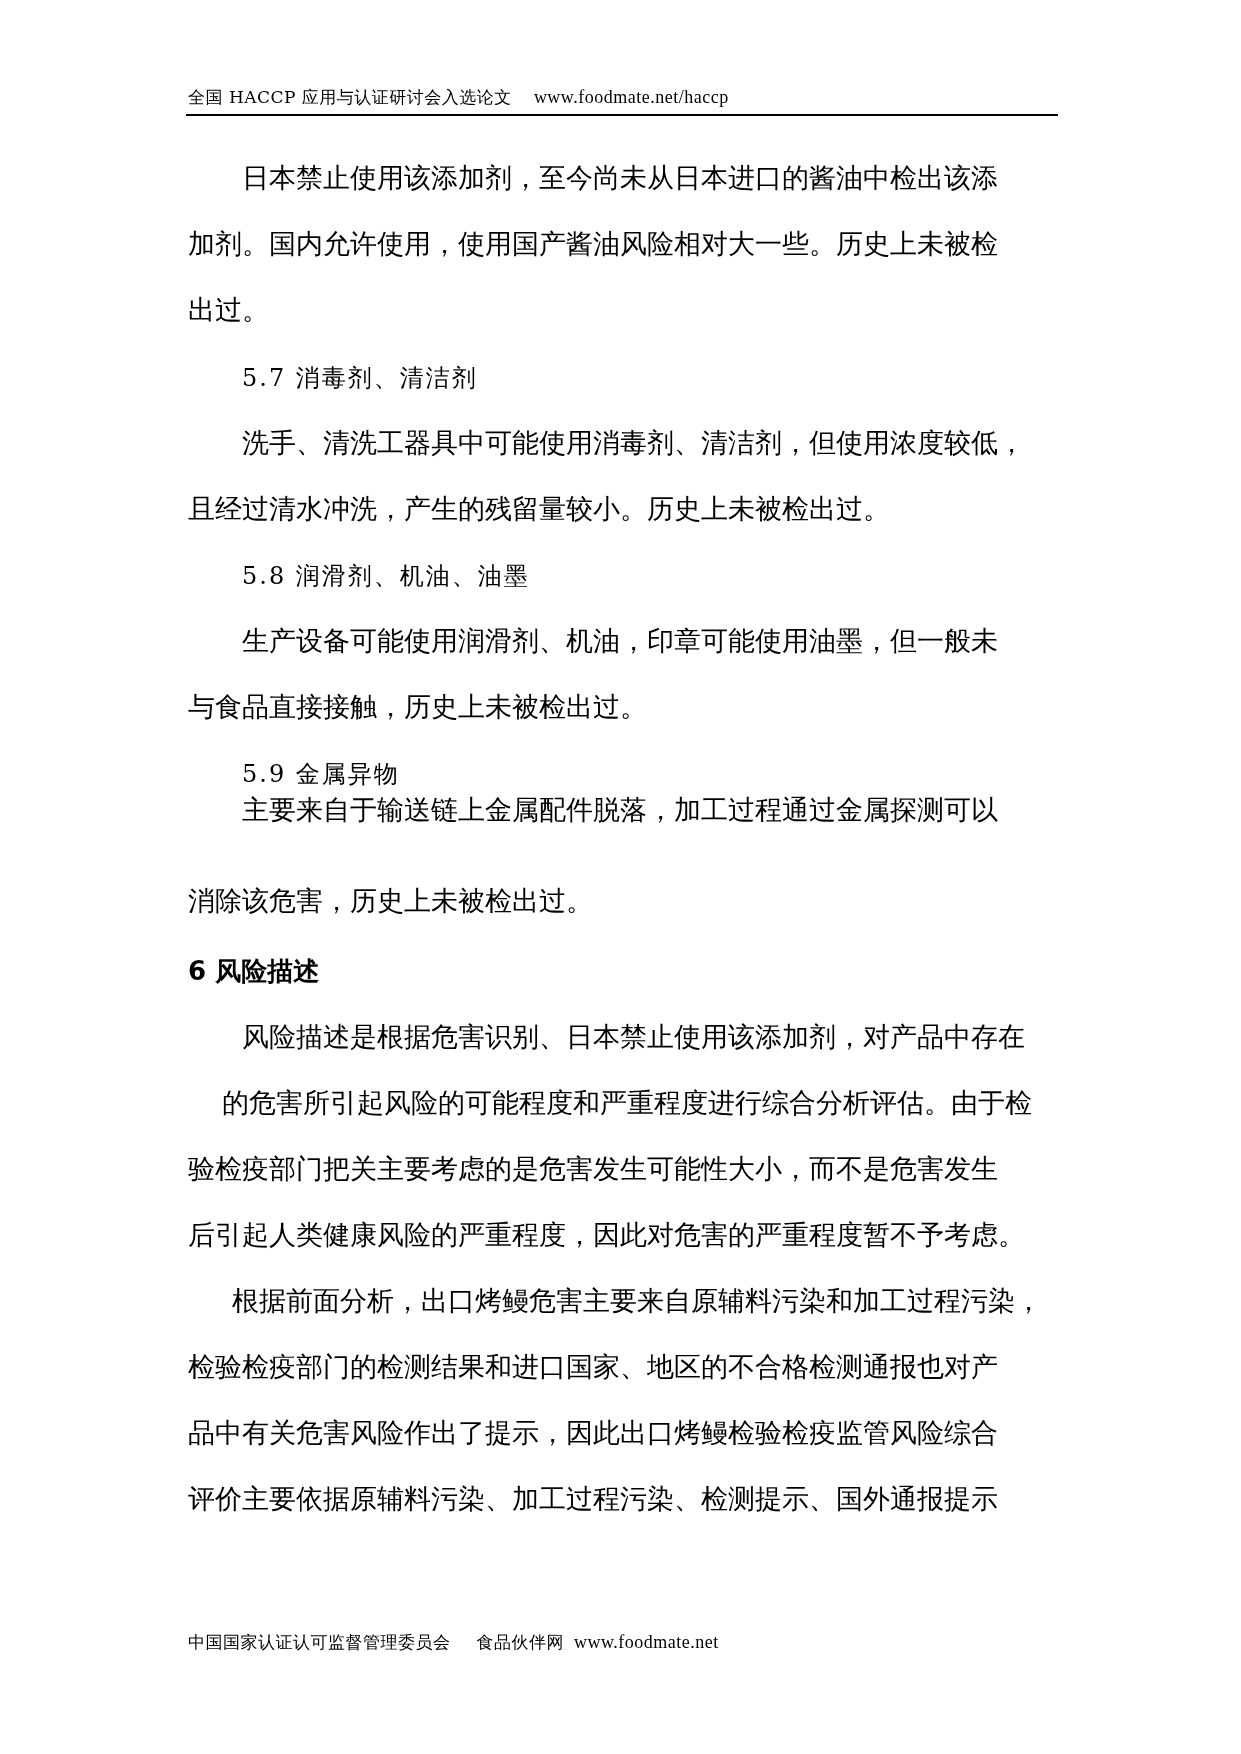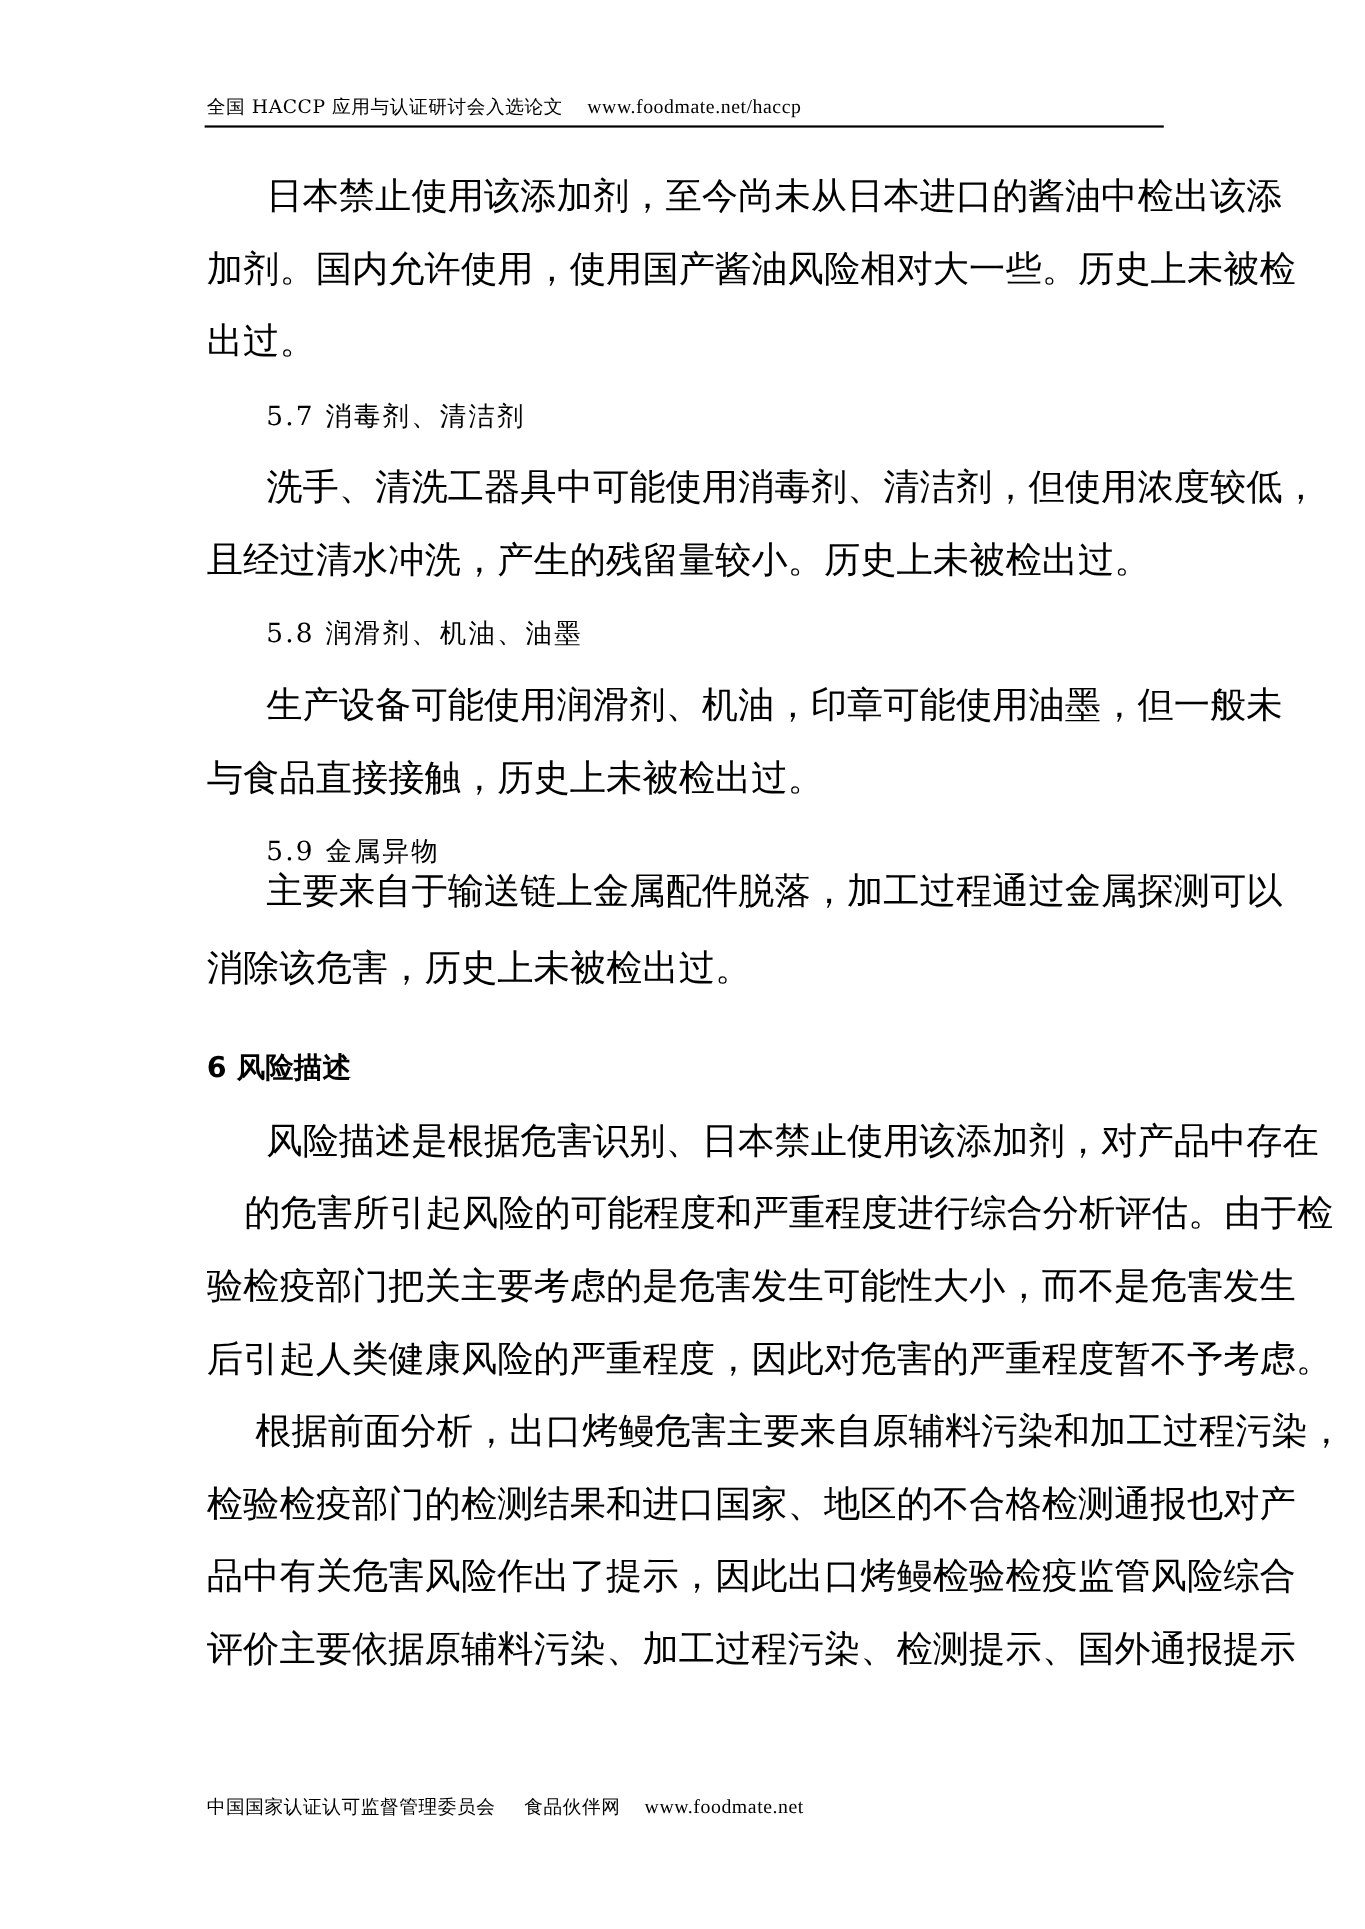--- a/index.html
+++ b/index.html
@@ -2,25 +2,25 @@
 <html><head>
 <meta charset="utf-8">
 <style>
   html, body { margin: 0; padding: 0; background: #ffffff; }
   body { width: 1241px; height: 1754px; position: relative; overflow: hidden;
          font-family: "DejaVu Serif", "Liberation Serif", serif; color: #000; }
   .header { position: absolute; left: 188px; top: 86px; font-size: 17px; letter-spacing: 0.5px; }
   .header .url { margin-left: 22px; font-family: "Liberation Serif", serif; font-size: 18px; }
   .header-rule { position: absolute; left: 186px; top: 114px; width: 872px; height: 2px; background: #000; }
   .content { position: absolute; left: 188px; top: 162px; width: 880px; }
-  .line { position: absolute; left: 0; white-space: nowrap; font-size: 33px; line-height: 32px; }
+  .line { position: absolute; left: 0; white-space: nowrap; font-size: 27px; line-height: 32px; }
   .sub { font-size: 24px; letter-spacing: 2px; }
   .h1 { font-family: "DejaVu Sans", "Liberation Sans", sans-serif; font-weight: bold; font-size: 26px; text-align: right; }
   .footer { position: absolute; left: 188px; top: 1631px; font-size: 17px; letter-spacing: 0.5px; }
-  .footer .url { font-family: "Liberation Serif", serif; font-size: 18px; margin-left: 22px; }
+  .footer .url { font-family: "Liberation Serif", serif; font-size: 18px; margin-left: 10px; }
   .footer .gap { margin-left: 26px; }
 </style>
 </head>
 <body>
 
 <div class="header">
   <span>全国 HACCP 应用与认证研讨会入选论文</span><span class="url">www.foodmate.net/haccp</span>
 </div>
 <div class="header-rule"></div>
 
@@ -29,21 +29,21 @@
     <div class="line" style="top: 66px; left: 0px;">加剂。国内允许使用，使用国产酱油风险相对大一些。历史上未被检</div>
     <div class="line" style="top: 132px; left: 0px;">出过。</div>
     <div class="line sub" style="top: 200px; left: 54px;">5.7 消毒剂、清洁剂</div>
     <div class="line" style="top: 265px; left: 54px;">洗手、清洗工器具中可能使用消毒剂、清洁剂，但使用浓度较低，</div>
     <div class="line" style="top: 331px; left: 0px;">且经过清水冲洗，产生的残留量较小。历史上未被检出过。</div>
     <div class="line sub" style="top: 398px; left: 54px;">5.8 润滑剂、机油、油墨</div>
     <div class="line" style="top: 463px; left: 54px;">生产设备可能使用润滑剂、机油，印章可能使用油墨，但一般未</div>
     <div class="line" style="top: 529px; left: 0px;">与食品直接接触，历史上未被检出过。</div>
     <div class="line sub" style="top: 596px; left: 54px;">5.9 金属异物</div>
     <div class="line" style="top: 632px; left: 54px;">主要来自于输送链上金属配件脱落，加工过程通过金属探测可以</div>
-    <div class="line" style="top: 705px; left: 0px; font-family: Liberation Mono, monospace;">消除该危害，历史上未被检出过。</div>
+    <div class="line" style="top: 723px; left: 0px;">消除该危害，历史上未被检出过。</div>
     <div class="line h1" style="top: 793px; left: 0px;">6  风险描述</div>
     <div class="line" style="top: 859px; left: 54px;">风险描述是根据危害识别、日本禁止使用该添加剂，对产品中存在</div>
     <div class="line" style="top: 925px; left: 0px; margin-left: 34px;">的危害所引起风险的可能程度和严重程度进行综合分析评估。由于检</div>
     <div class="line" style="top: 991px; left: 0px;">验检疫部门把关主要考虑的是危害发生可能性大小，而不是危害发生</div>
     <div class="line" style="top: 1057px; left: 0px;">后引起人类健康风险的严重程度，因此对危害的严重程度暂不予考虑。</div>
     <div class="line" style="top: 1123px; left: 0px; margin-left: 44px;">根据前面分析，出口烤鳗危害主要来自原辅料污染和加工过程污染，</div>
     <div class="line" style="top: 1189px; left: 0px;">检验检疫部门的检测结果和进口国家、地区的不合格检测通报也对产</div>
     <div class="line" style="top: 1255px; left: 0px;">品中有关危害风险作出了提示，因此出口烤鳗检验检疫监管风险综合</div>
     <div class="line" style="top: 1321px; left: 0px;">评价主要依据原辅料污染、加工过程污染、检测提示、国外通报提示</div>
   </div>

